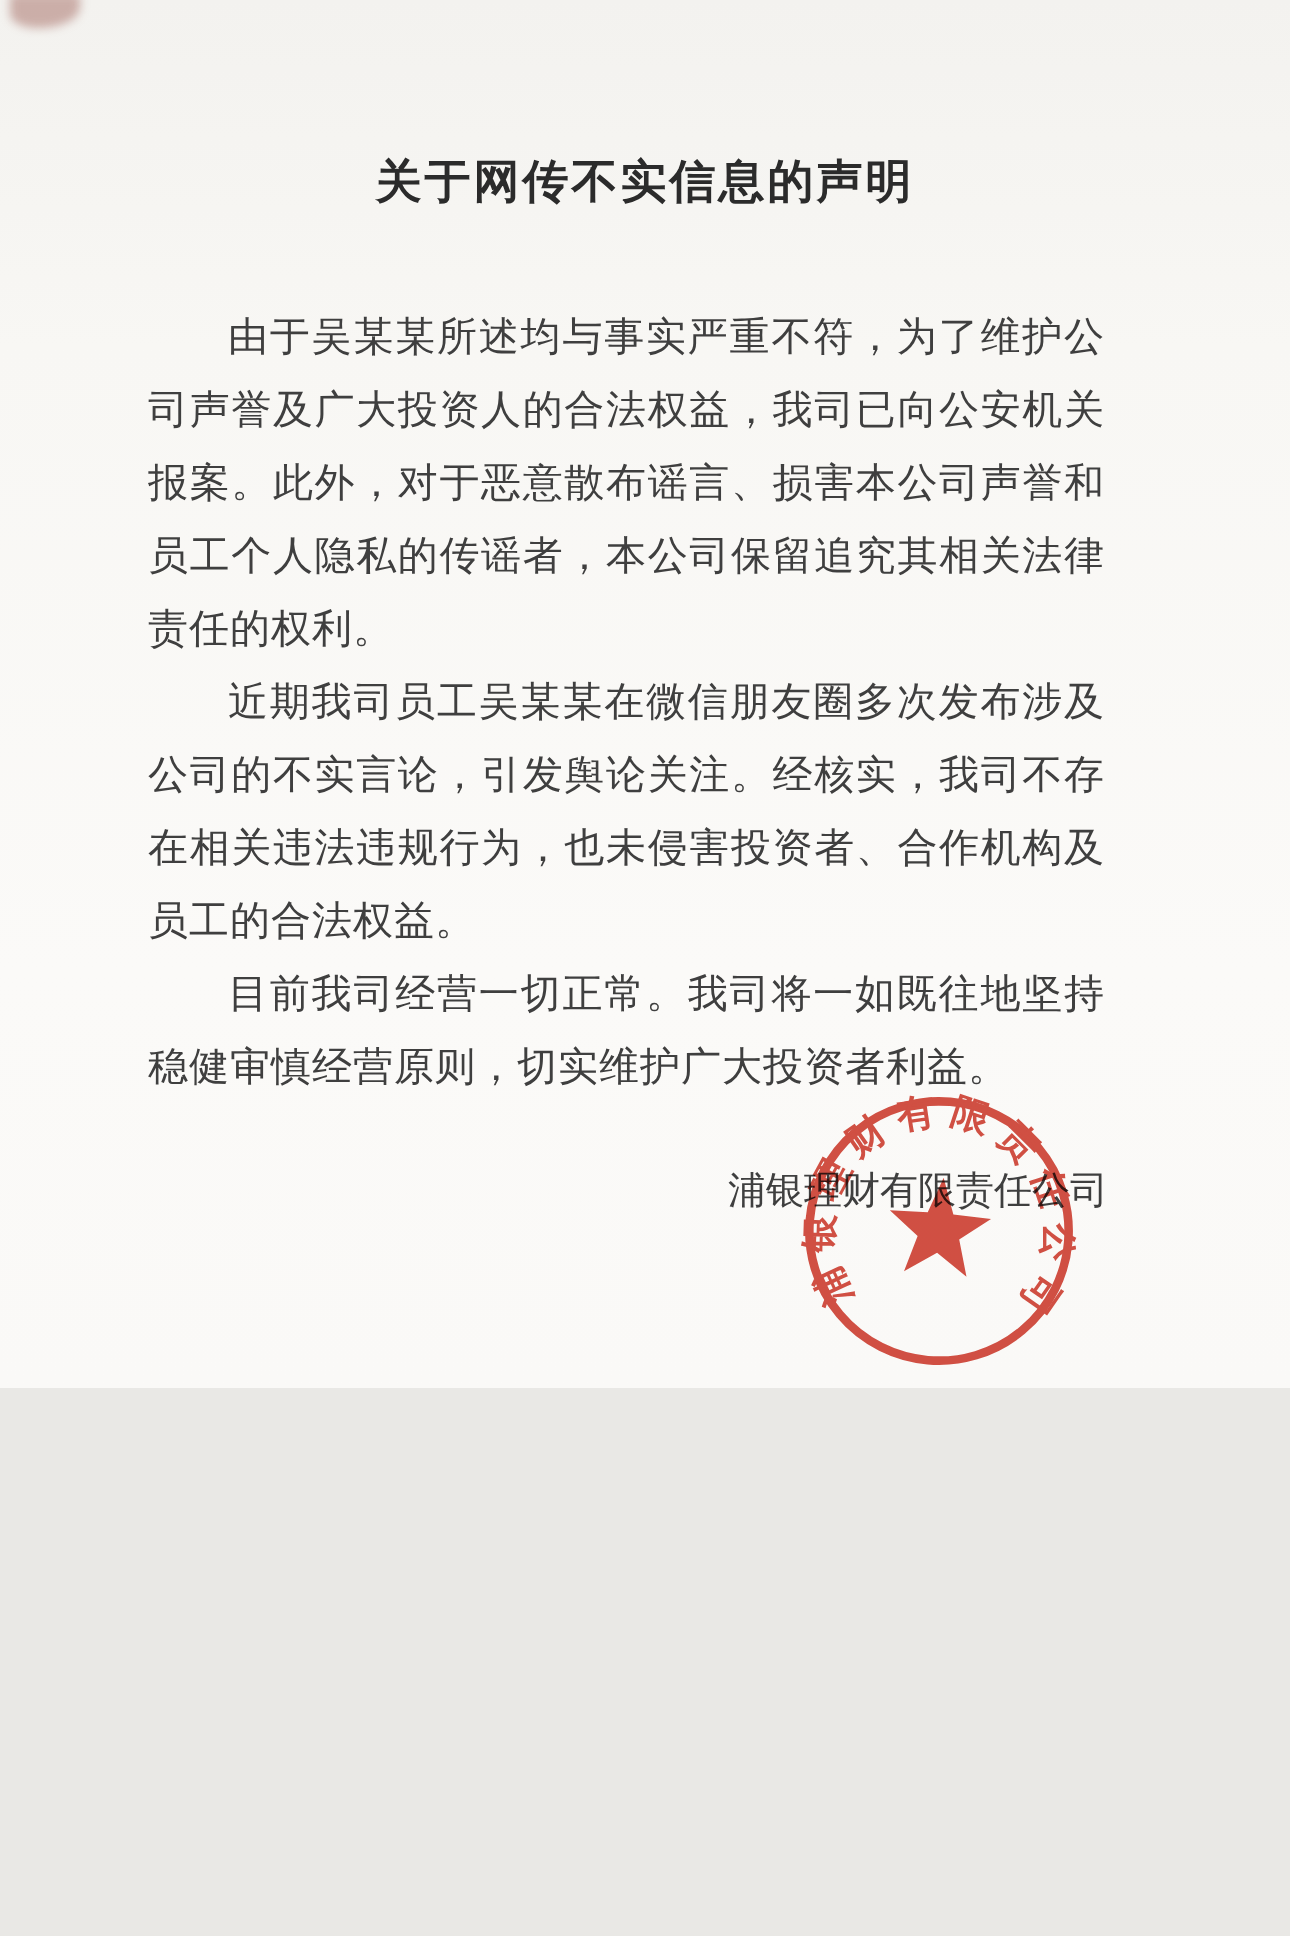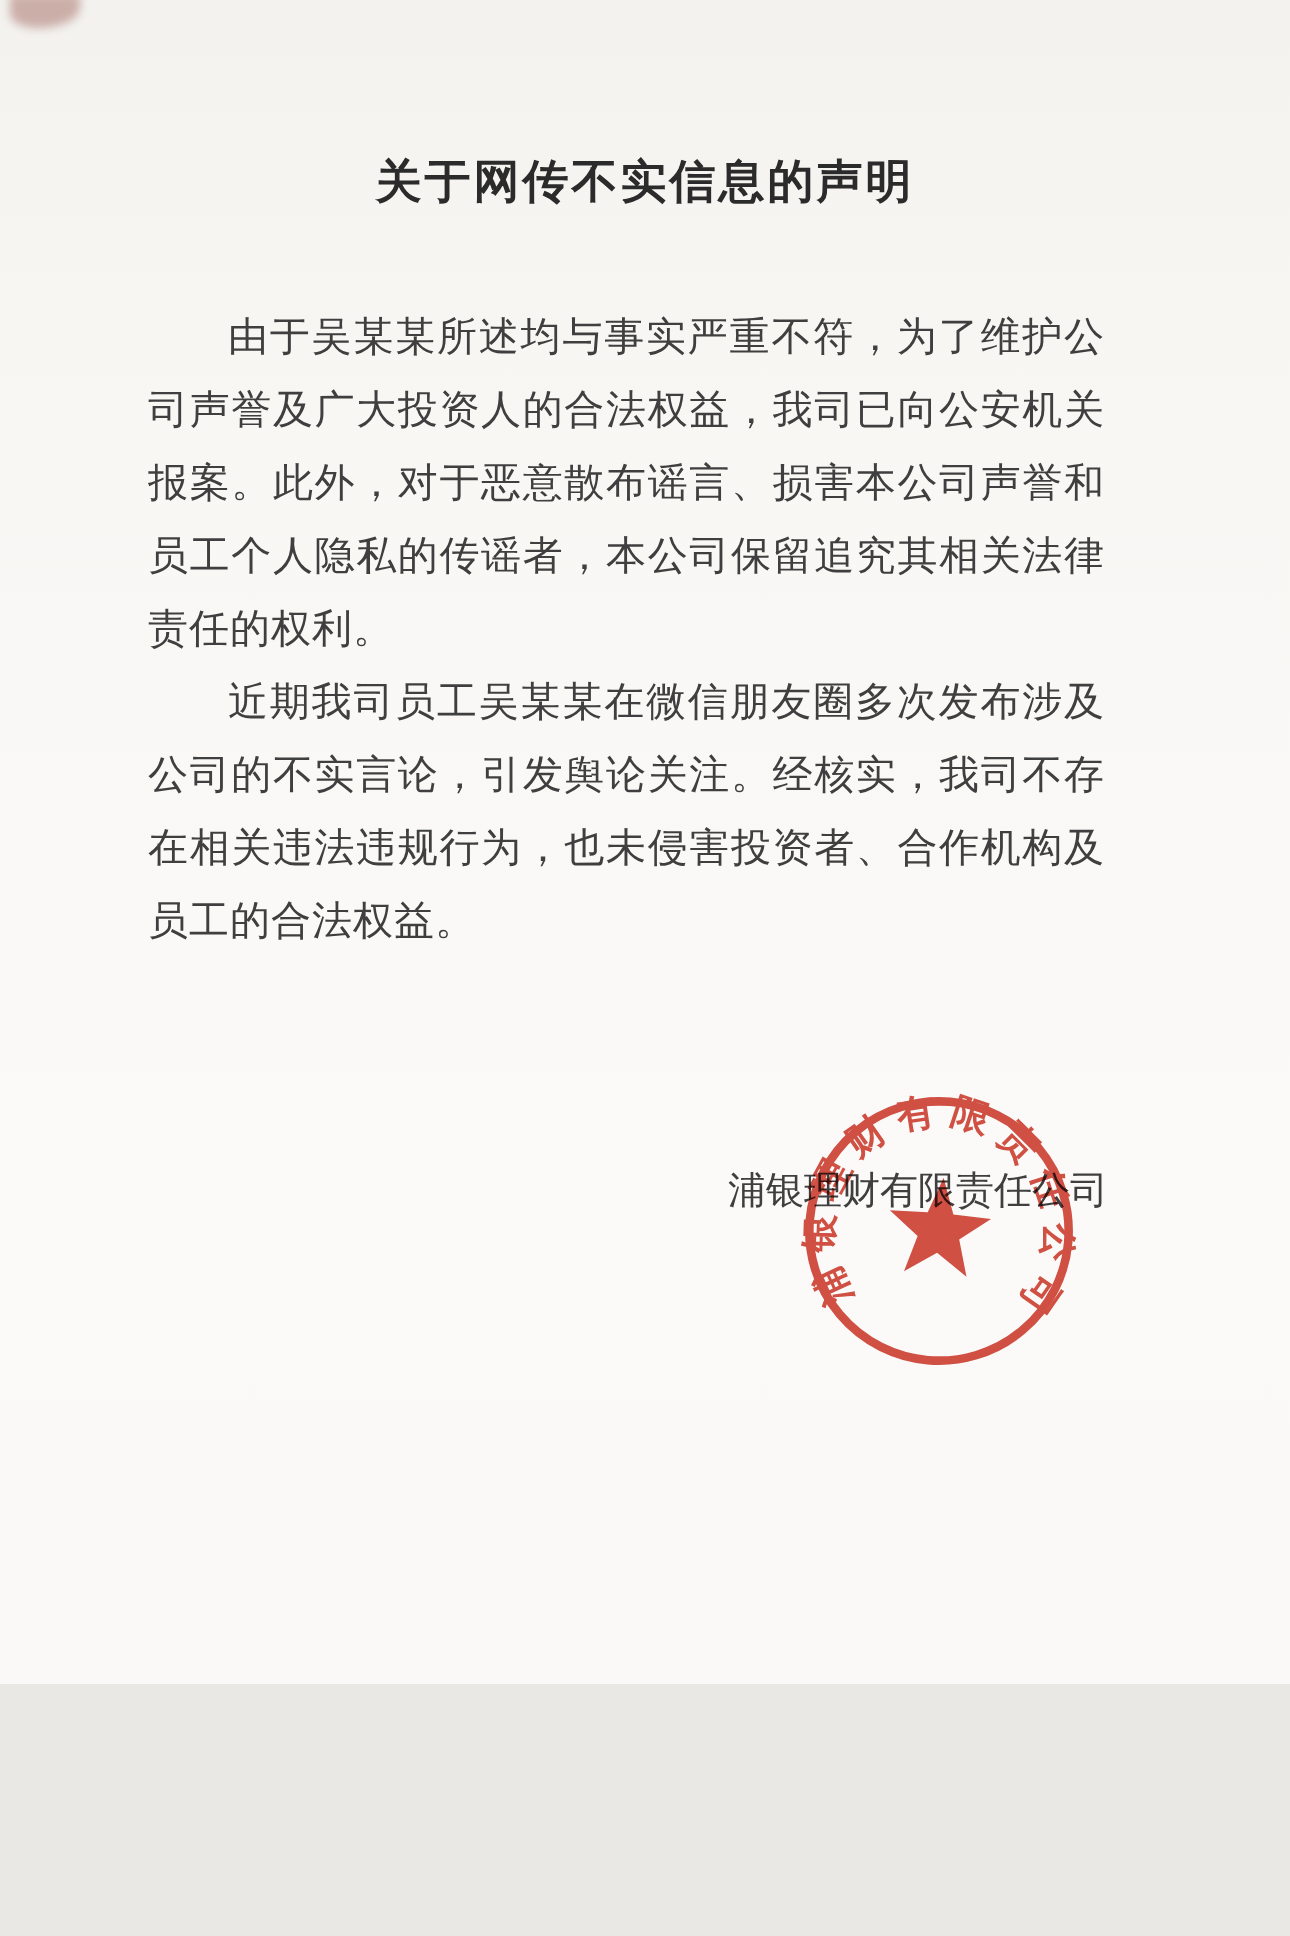--- a/index.html
+++ b/index.html
@@ -3,21 +3,21 @@
 <meta charset="utf-8">
 <style>
   html,body{margin:0;padding:0;}
   body{
     width:1290px;height:1936px;
     font-family:"Liberation Serif","DejaVu Serif",serif;
     background:#e9e8e5;
   }
   .page{
     position:relative;
-    width:1290px;height:1684px;
+    width:1290px;height:1388px;
     background:linear-gradient(180deg,#f3f2ef 0%,#f8f7f4 25%,#fbfaf8 70%,#faf9f7 100%);
     overflow:hidden;
   }
   .smudge{
     position:absolute;left:10px;top:-6px;width:70px;height:34px;
     background:rgba(140,62,52,0.38);
     border-radius:0 0 60% 40%;
     filter:blur(5px);
   }
   h1.title{
@@ -77,20 +77,21 @@
 
 <div class="page">
 
   <div class="smudge"></div>
 
   <h1 class="title">关于网传不实信息的声明</h1>
 
   <div class="content">
     <p>由于吴某某所述均与事实严重不符，为了维护公司声誉及广大投资人的合法权益，我司已向公安机关报案。此外，对于恶意散布谣言、损害本公司声誉和员工个人隐私的传谣者，本公司保留追究其相关法律责任的权利。</p>
     <p>近期我司员工吴某某在微信朋友圈多次发布涉及公司的不实言论，引发舆论关注。经核实，我司不存在相关违法违规行为，也未侵害投资者、合作机构及员工的合法权益。</p>
+    <p>目前我司经营一切正常。我司将一如既往地坚持稳健审慎经营原则，切实维护广大投资者利益。</p>
   </div>
 
   <div class="sig">
     <div class="sig-company">浦银理财有限责任公司</div>
   </div>
 
   <div class="seal">
     <svg viewBox="0 0 300 300" xmlns="http://www.w3.org/2000/svg">
       <circle cx="150" cy="150" r="136" fill="none" stroke-width="9" stroke="#ce392b"></circle>
       <path id="sealArc" d="M 70.8 229.2 A 112 112 0 1 1 229.2 229.2" fill="none"></path>

